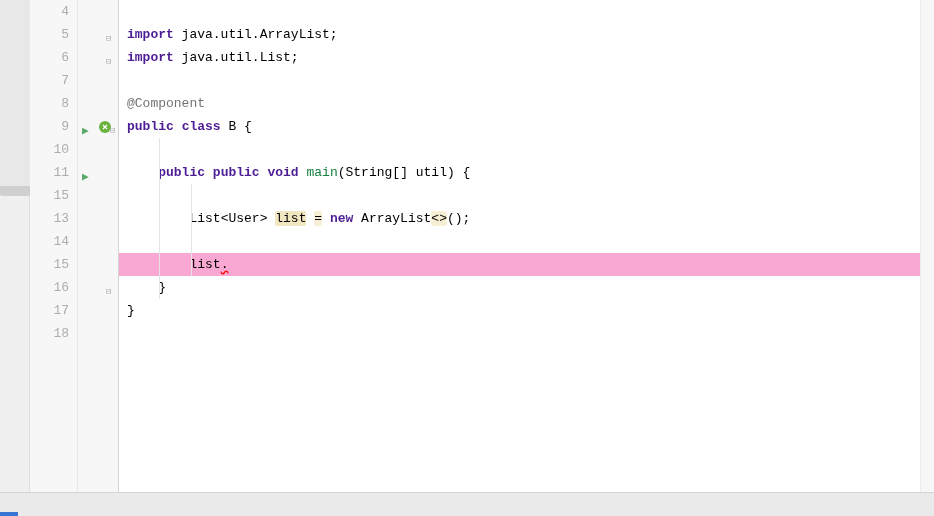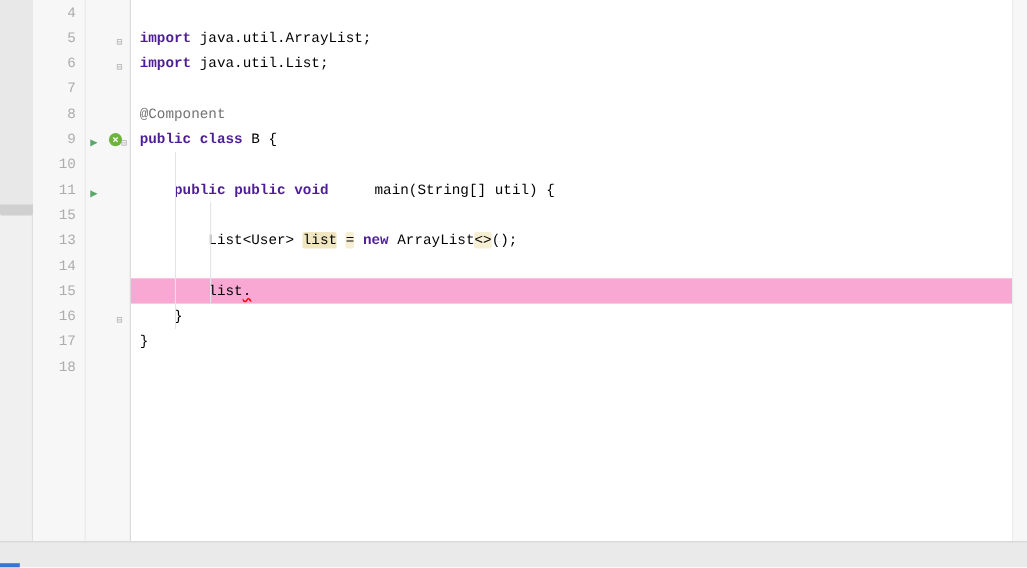--- a/index.html
+++ b/index.html
@@ -67,21 +67,21 @@
       line-height: 23px;
       padding-left: 8px;
       white-space: pre;
     }
     .highlighted-line {
       background: #f9a8d4;
     }
     .kw-nb { color: #4c1d95; font-weight: bold; }
     .annotation { color: #737373; }
     .punct { color: #000000; }
-    .method { color: #000000; margin-left: 34px; }
+    .method { color: #15803d; }
     .hl-box { background: #f0e6c0; border-radius: 2px; }
     .hl-box-pale { background: #f7efd4; border-radius: 2px; }
     .error-underline {
       text-decoration: wavy underline #ff0000;
       text-underline-offset: 2px;
     }
     .indent-guide {
       position: absolute;
       width: 1px;
       background: #e4e4e4;

